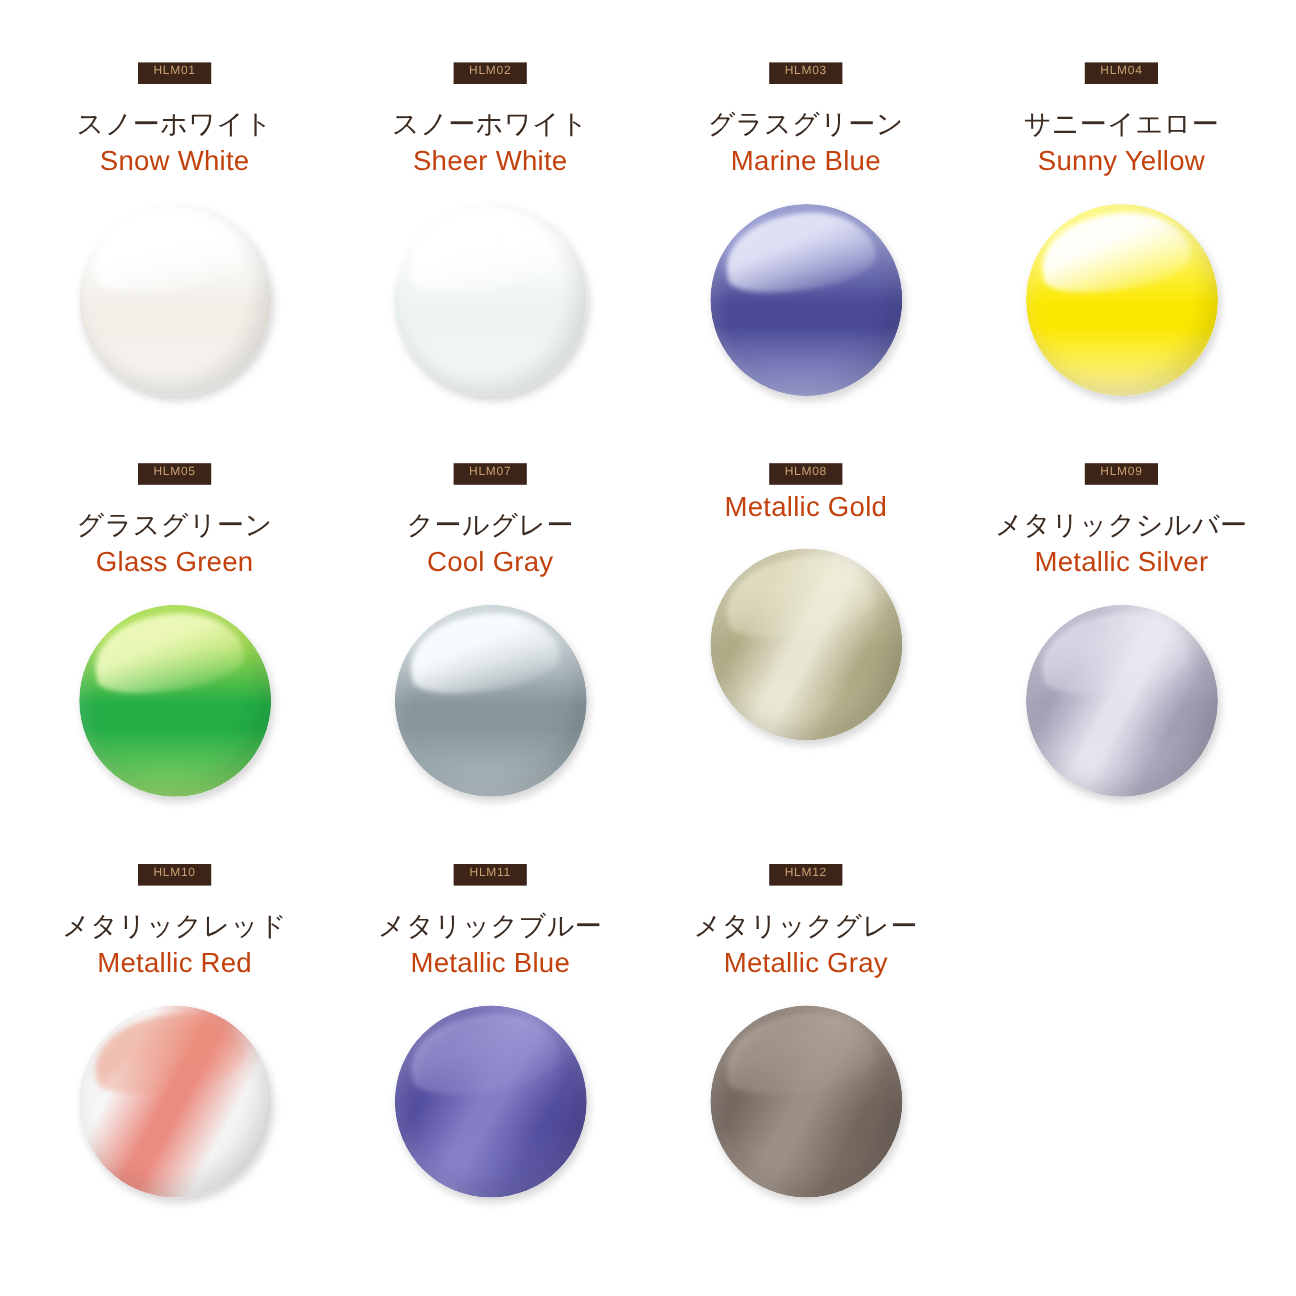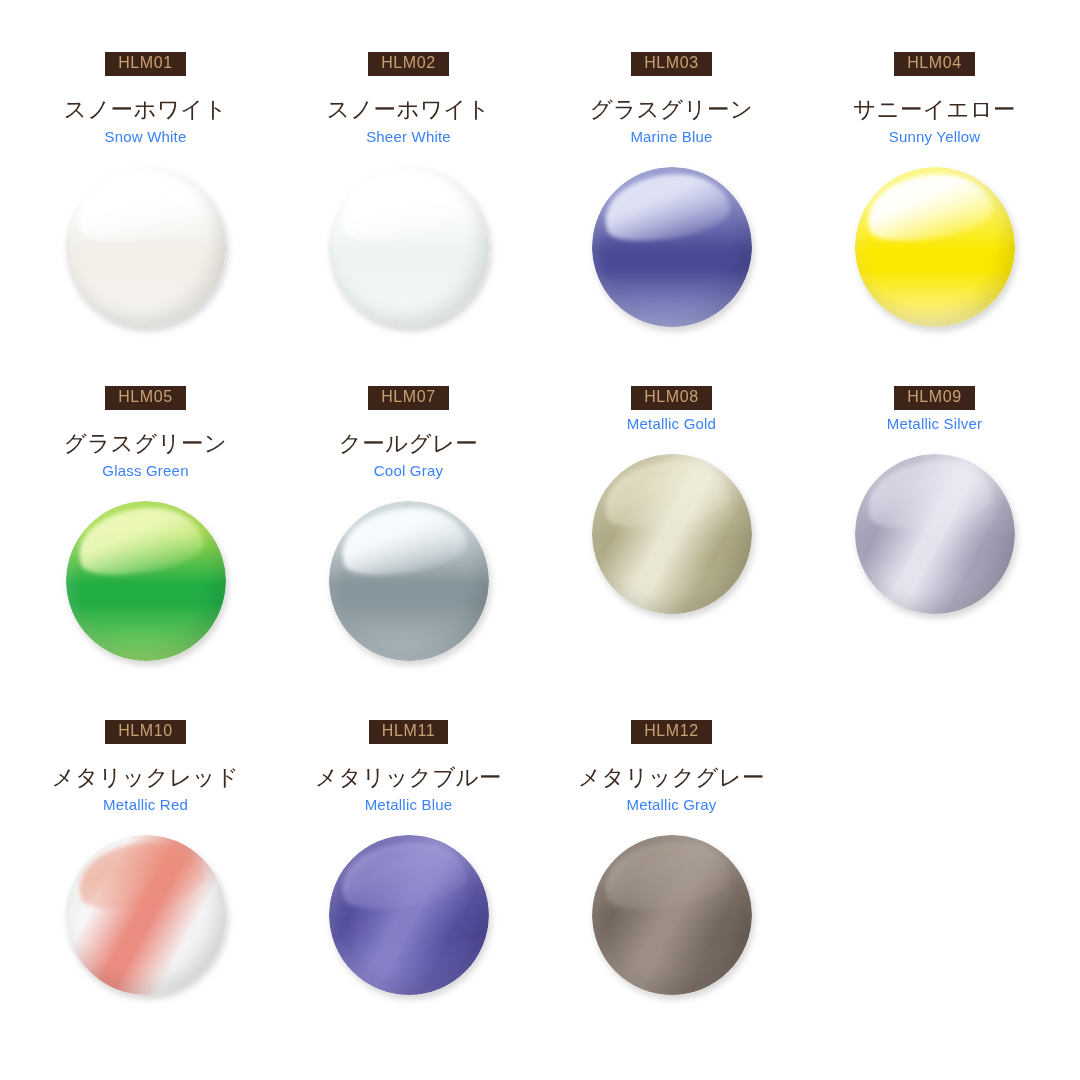--- a/index.html
+++ b/index.html
@@ -28,40 +28,40 @@
     display: flex;
     flex-direction: column;
     align-items: center;
     justify-content: flex-start;
   }
 
   
   .code-badge {
     background: #3d2418;
     color: #c7a071;
-    font-size: 16px;
+    font-size: 10px;
     letter-spacing: 0.6px;
     padding: 3px 13px 4px 13px;
     line-height: 1.05;
     white-space: nowrap;
   }
 
   
   .name-ja {
     margin-top: 21px;
     font-size: 22.5px;
     color: #3a2a20;
     letter-spacing: 0.4px;
     line-height: 1.15;
     white-space: nowrap;
   }
   .name-en {
     margin-top: 5px;
-    font-size: 15px;
-    color: #3b82f6;
+    font-size: 23px;
+    color: #c2410c;
     letter-spacing: 0.2px;
     line-height: 1.15;
     white-space: nowrap;
   }
 
   
   .sphere-wrap {
     margin-top: 22px;
     width: 160px;
     height: 160px;
@@ -189,20 +189,21 @@
         <div class="sphere">
           <div class="sphere-base" style="background: linear-gradient(rgb(205, 200, 164) 0%, rgb(205, 200, 164) 18%, rgb(181, 176, 137) 52%, rgb(181, 176, 137) 64%, rgb(198, 193, 156) 100%);"></div>
           <div class="sphere-sheen" style="background: linear-gradient(118deg, rgba(0, 0, 0, 0.1) 0%, rgba(0, 0, 0, 0.04) 26%, rgb(242, 239, 224) 46%, rgb(242, 239, 224) 53%, rgba(0, 0, 0, 0.05) 72%, rgba(0, 0, 0, 0.12) 100%); opacity: 0.85;"></div>
           <div class="sphere-gloss" style="background: linear-gradient(165deg, rgba(240, 238, 215, 0.55) 0%, rgba(240, 238, 215, 0.55) 38%, rgba(255, 255, 255, 0) 100%);"></div>
           <div class="sphere-rim"></div>
         </div>
       </div>
     </div>
     <div class="swatch-cell">
       <div class="code-badge">HLM09</div>
+      <div class="name-ja">メタリックシルバー</div>
       <div class="name-en">Metallic Silver</div>
       <div class="sphere-wrap">
         <div class="sphere">
           <div class="sphere-base" style="background: linear-gradient(rgb(194, 190, 210) 0%, rgb(194, 190, 210) 18%, rgb(169, 164, 189) 52%, rgb(169, 164, 189) 64%, rgb(188, 184, 206) 100%);"></div>
           <div class="sphere-sheen" style="background: linear-gradient(118deg, rgba(0, 0, 0, 0.1) 0%, rgba(0, 0, 0, 0.04) 26%, rgb(239, 237, 246) 46%, rgb(239, 237, 246) 53%, rgba(0, 0, 0, 0.05) 72%, rgba(0, 0, 0, 0.12) 100%); opacity: 0.85;"></div>
           <div class="sphere-gloss" style="background: linear-gradient(165deg, rgba(235, 233, 244, 0.55) 0%, rgba(235, 233, 244, 0.55) 38%, rgba(255, 255, 255, 0) 100%);"></div>
           <div class="sphere-rim"></div>
         </div>
       </div>
     </div>

